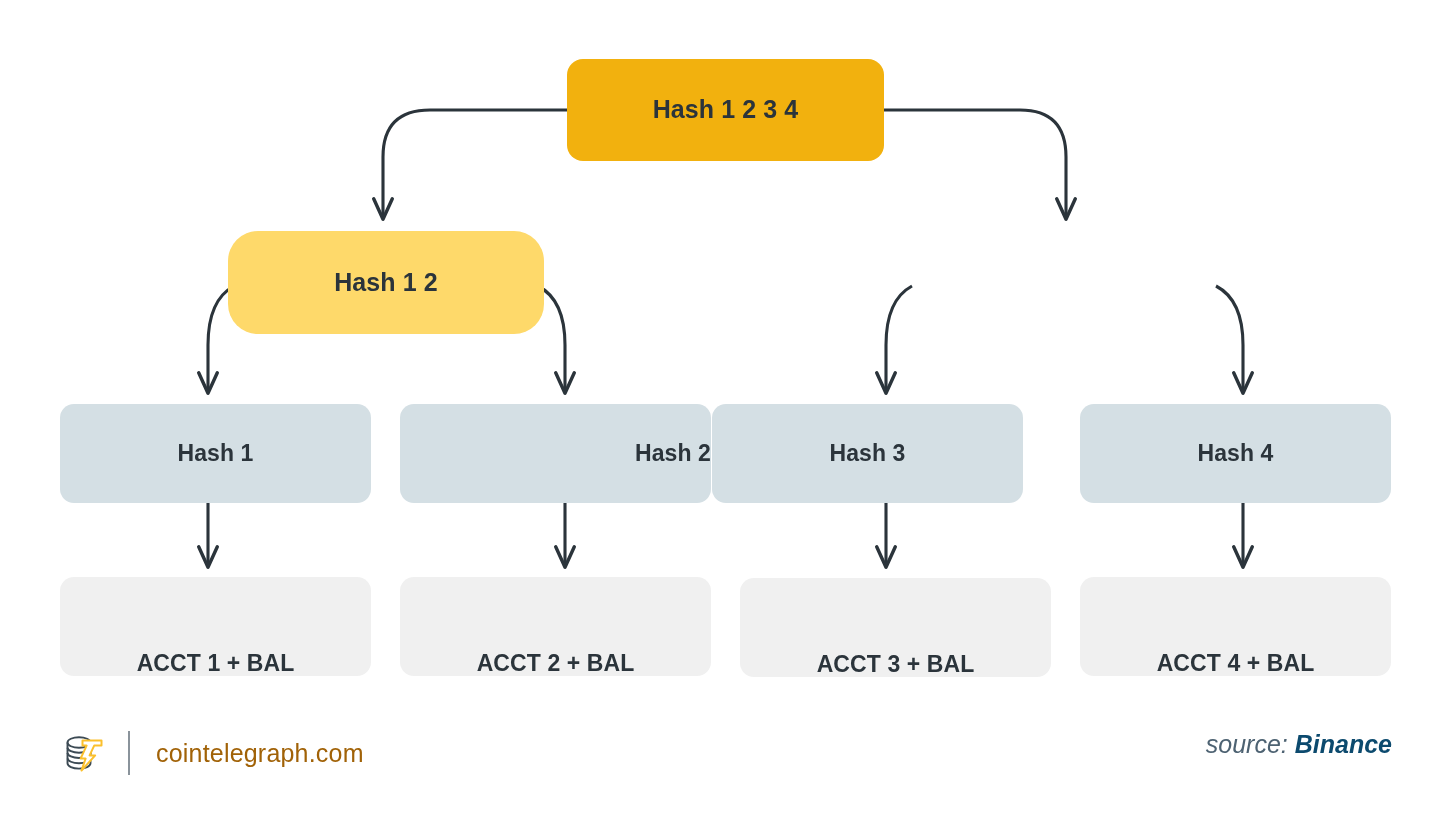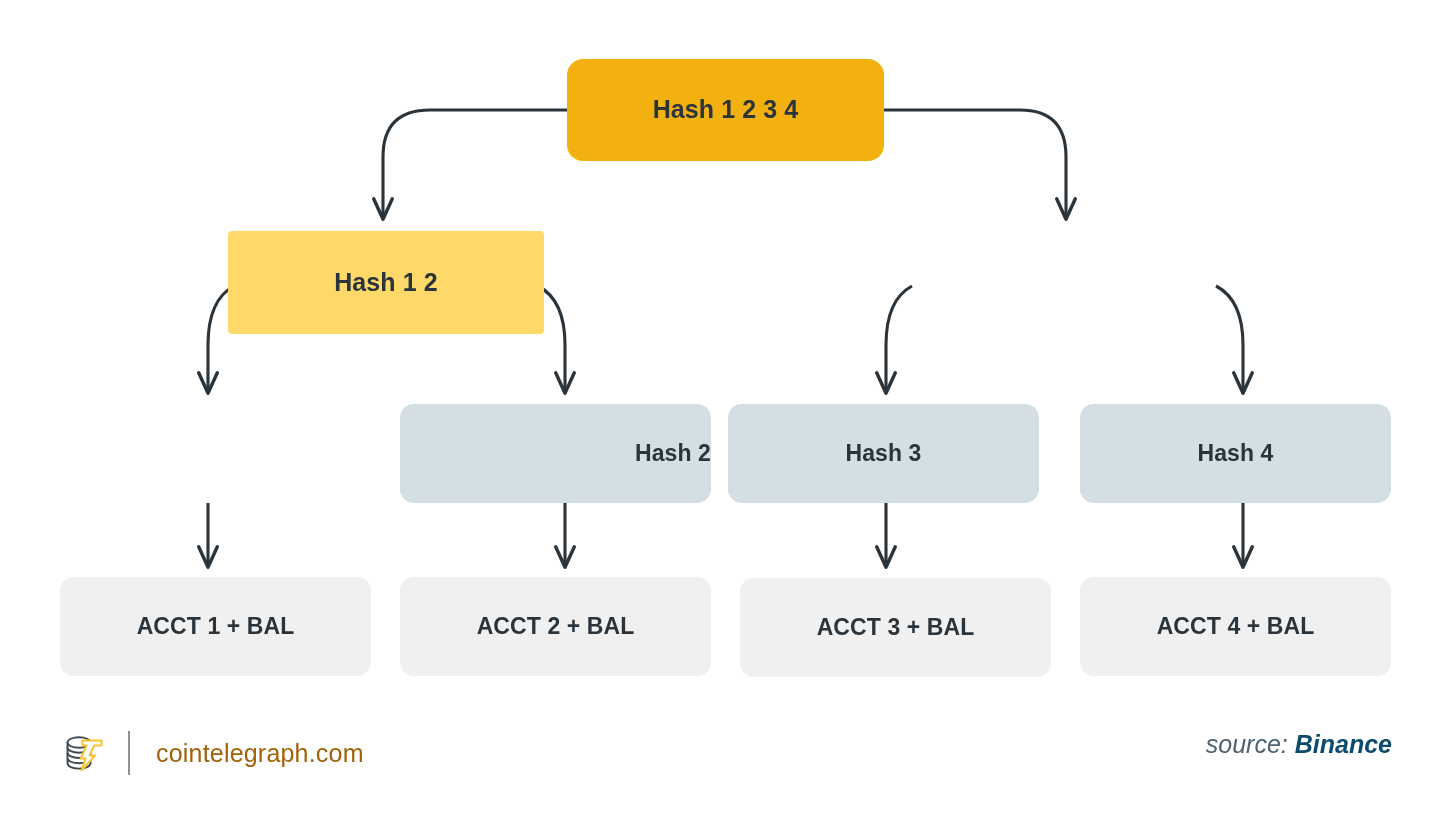--- a/index.html
+++ b/index.html
@@ -50,30 +50,31 @@
     text-align: center;
     line-height: 1.1;
   }
   .node.root {
     background: #f2b10e;
     border-radius: 16px;
     font-size: 25px;
   }
   .node.branch {
     background: #fed96a;
-    border-radius: 4px;
+    border-radius: 30px;
     font-size: 25px;
   }
   .node.hash {
     background: #d4dfe4;
     font-size: 23px;
   }
   .node.acct {
     background: #f0f0f0;
     font-size: 23px;
+    align-items: flex-end;
   }
 
   
   #footer {
     position: absolute;
     left: 0;
     top: 700px;
     width: 1450px;
     height: 134px;
   }
@@ -149,24 +150,27 @@
     </svg>
 
     <div class="node root" style="left:567px; top:59px; width:317px; height:102px;">
       <span>Hash 1 2 3 4</span>
     </div>
 
     <div class="node branch" style="left:228px; top:231px; width:316px; height:103px;">
       <span>Hash 1 2</span>
     </div>
 
+    <div class="node hash" style="left:60px; top:404px; width:311px; height:99px;">
+      <span>Hash 1</span>
+    </div>
     <div class="node hash" style="left:400px; top:404px; width:311px; height:99px;justify-content:flex-end;">
       <span>Hash 2</span>
     </div>
-    <div class="node hash" style="left:728px; top:404px; width:311px; height:99px;">
+    <div class="node hash" style="left:712px; top:404px; width:311px; height:99px;">
       <span>Hash 3</span>
     </div>
     <div class="node hash" style="left:1080px; top:404px; width:311px; height:99px;">
       <span>Hash 4</span>
     </div>
 
     <div class="node acct" style="left:60px; top:577px; width:311px; height:99px;">
       <span>ACCT 1 + BAL</span>
     </div>
     <div class="node acct" style="left:400px; top:577px; width:311px; height:99px;">

